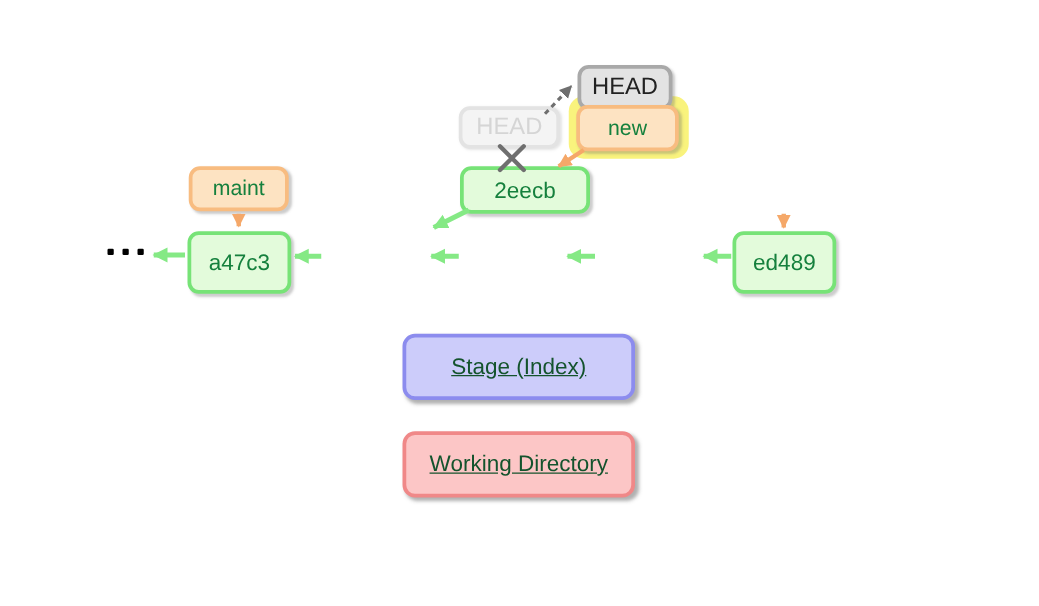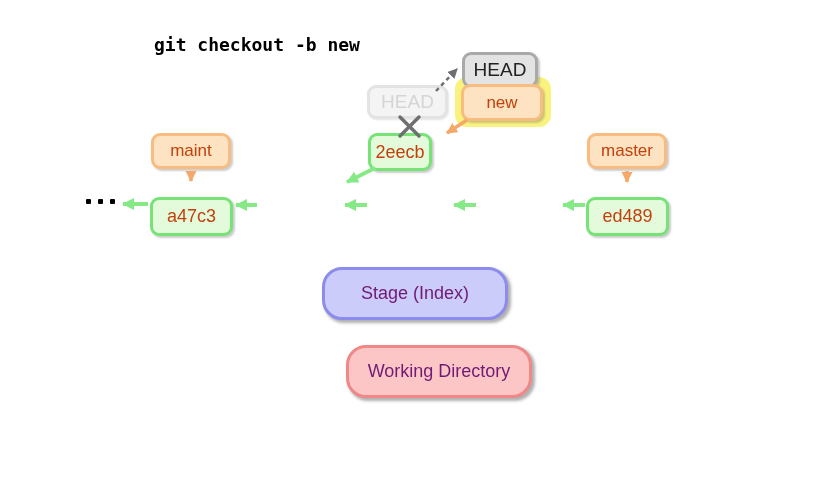--- a/index.html
+++ b/index.html
@@ -14,32 +14,32 @@
     position:absolute;left:154px;top:34px;
     font-family:"DejaVu Sans Mono", monospace;
     font-weight:bold;font-size:18px;color:#000;
     white-space:pre;
   }
   .node{
     position:absolute;
     box-sizing:border-box;
     display:flex;align-items:center;justify-content:center;
     border-radius:9px;
-    font-size:18px;color:#c2410c;
+    font-size:18px;color:#15803d;
     box-shadow:2px 2px 2px rgba(110,110,110,0.35);
   }
   .green{
     background:var(--green-fill);
     border:3.5px solid var(--green-border);
   }
   .orange{
     background:var(--orange-fill);
     border:3px solid var(--orange-border);
   }
-  .commit{top:197px;width:83px;height:39px;}
+  .commit{top:185px;width:83px;height:50px;}
   .branchrow{top:133px;width:80px;height:36px;font-size:17px;}
   .head-box{
     left:462px;top:52px;width:76px;height:36px;
     background:var(--gray-fill);
     border:3px solid var(--gray-border);
     font-size:19px;color:#222;
     z-index:3;
   }
   .old-head{
     left:367px;top:85px;width:81px;height:34px;
@@ -54,40 +54,40 @@
     left:461px;top:84px;width:82px;height:37px;
     font-size:17px;
     z-index:4;
   }
   .glow{
     position:absolute;left:455px;top:77px;width:96px;height:50px;
     background:var(--yellow-glow);
     border-radius:12px;
     z-index:1;
   }
-  .node-2eecb{left:368px;top:133px;width:64px;height:38px;z-index:2;}
+  .node-2eecb{left:368px;top:133px;width:104px;height:38px;z-index:2;}
   .maint{left:151px;}
   .master{left:587px;}
   .area{
     position:absolute;left:322px;width:186px;height:53px;
     box-sizing:border-box;
     display:flex;align-items:center;justify-content:center;
-    border-radius:20px;font-size:18px;color:#701a75;
+    border-radius:10px;font-size:18px;color:#14532d;
     box-shadow:2.5px 2.5px 3px rgba(100,100,100,0.5);
+    text-decoration:underline;
   }
   .stage{
     top:267px;
     background:var(--stage-fill);
     border:3.5px solid var(--stage-border);
   }
   .working{
     top:345px;
     background:var(--working-fill);
     border:3.5px solid var(--working-border);
-    margin-left:24px;
   }
   .ellipsis{
     position:absolute;left:86px;top:199px;
     display:flex;gap:7px;align-items:center;
   }
   .ellipsis .dot{
     width:5px;height:5px;border-radius:1px;background:#000;display:block;
   }
   svg.overlay{
     position:absolute;left:0;top:0;z-index:5;pointer-events:none;
@@ -98,31 +98,29 @@
   .ln-x{stroke:var(--gray-accent);stroke-width:3.5;fill:none;stroke-linecap:round;}
   .mk-green{fill:var(--green-arrow);}
   .mk-orange{fill:var(--orange-arrow);}
   .mk-gray{fill:var(--gray-accent);}
 </style>
 </head>
 <body>
 
 <div class="canvas">
 
-  <div class="title">git checkout -b new</div>
 
   <div class="glow"></div>
 
   <div class="node head-box">HEAD</div>
   <div class="node old-head">HEAD</div>
   <div class="node orange new-box">new</div>
 
   <div class="node orange branchrow maint">maint</div>
   <div class="node green node-2eecb">2eecb</div>
-  <div class="node orange branchrow master">master</div>
 
   <div class="ellipsis" aria-label="...">
     <span class="dot"></span>
     <span class="dot"></span>
     <span class="dot"></span>
   </div>
   <div class="node green commit" style="left:150px">a47c3</div>
   <div class="node green commit" style="left:586px">ed489</div>
 
   <div class="area stage">Stage (Index)</div>

